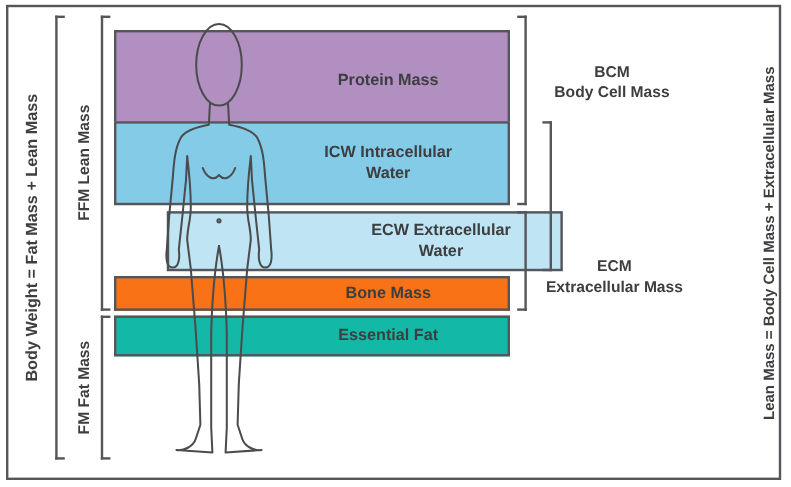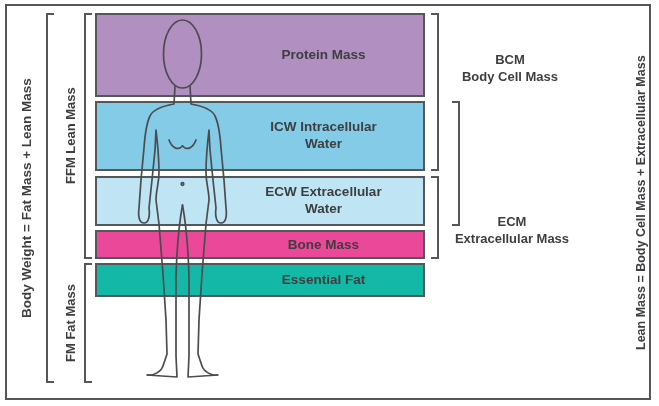--- a/index.html
+++ b/index.html
@@ -54,32 +54,32 @@
 
   <div class="frame-border"></div>
 
   <div class="vlabel v-bodyweight">Body Weight = Fat Mass + Lean Mass</div>
   <div class="bracket open-right br-bodyweight"></div>
   <div class="vlabel v-ffm">FFM Lean Mass</div>
   <div class="bracket open-right br-ffm"></div>
   <div class="vlabel v-fm">FM Fat Mass</div>
   <div class="bracket open-right br-fm"></div>
 
-  <div class="band b0" style="background-color: rgb(177, 143, 193);">
+  <div class="band b0" style="background-color: rgb(177, 143, 193); margin-top: 12px;">
     <div class="band-label">Protein Mass</div>
   </div>
   <div class="band b1" style="background-color: rgb(132, 203, 232);">
     <div class="band-label">ICW Intracellular
 Water</div>
   </div>
-  <div class="band b2" style="background-color: rgb(191, 228, 244);">
+  <div class="band b2" style="background-color: rgb(191, 228, 244); margin-left: 44px;">
     <div class="band-label">ECW Extracellular
 Water</div>
   </div>
-  <div class="band b3" style="background-color: #ec4899; padding-left: 16px;">
+  <div class="band b3" style="background-color: #f97316; padding-left: 16px;">
     <div class="band-label">Bone Mass</div>
   </div>
   <div class="band b4" style="background-color: #14b8a6;">
     <div class="band-label">Essential Fat</div>
   </div>
 
   <svg class="body-svg" width="115" height="372" viewBox="0 0 115 372" xmlns="http://www.w3.org/2000/svg" xmlns:xlink="http://www.w3.org/1999/xlink">
     <g fill="none" stroke="#4b4c4e" stroke-width="1.7" stroke-linejoin="round" stroke-linecap="round">
       <ellipse cx="57.5" cy="42" rx="19" ry="34"></ellipse>
       <path id="halfbody" d="M50,74 L49,92

